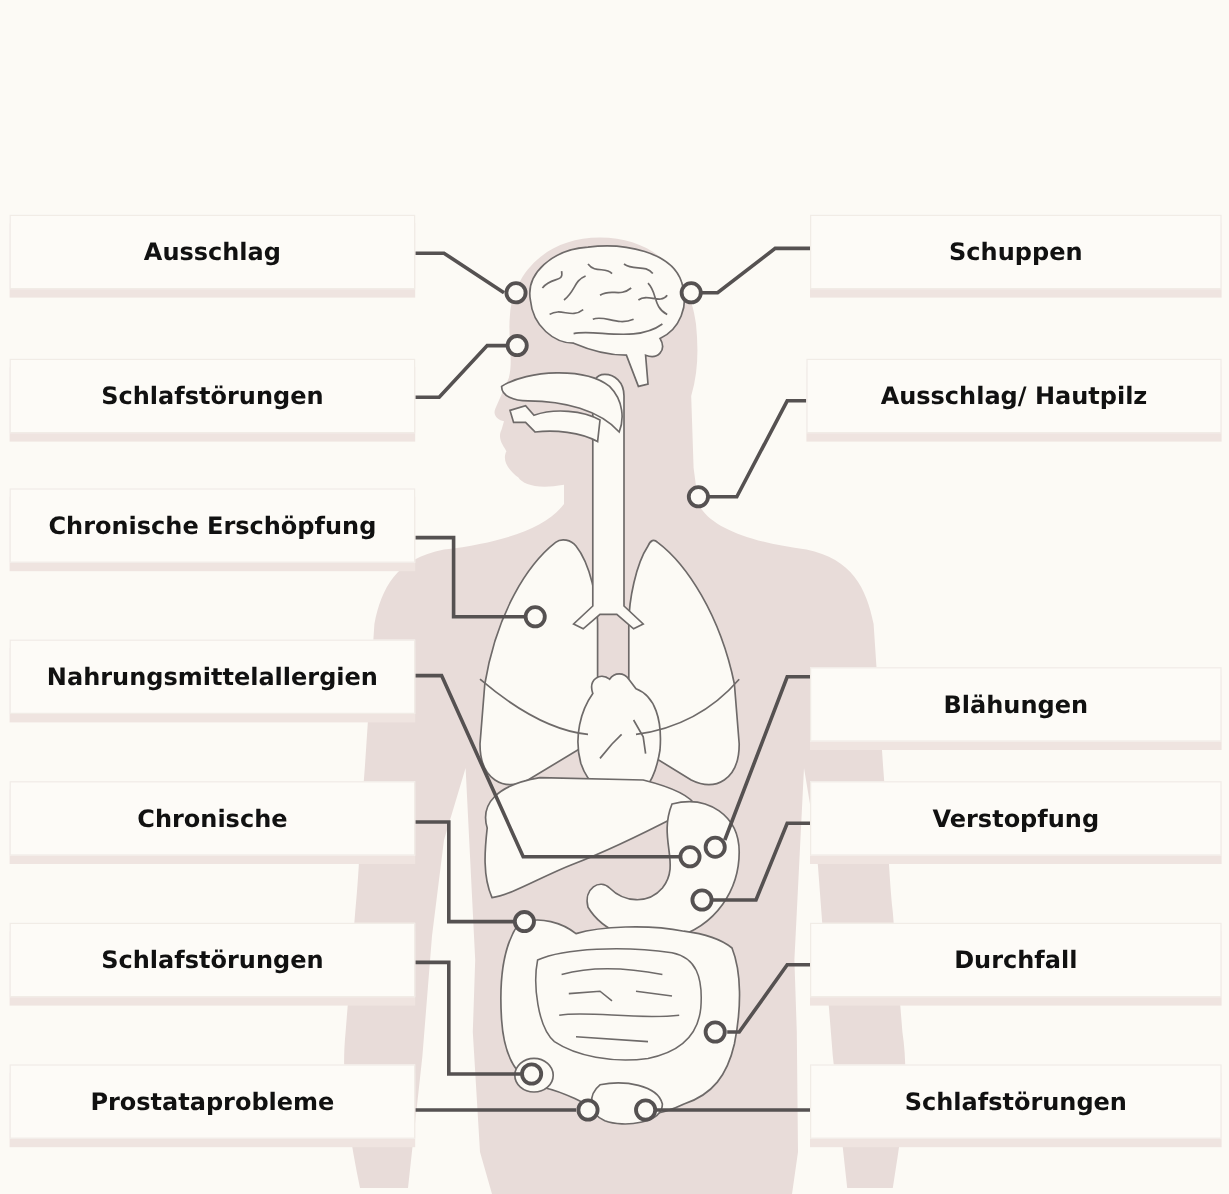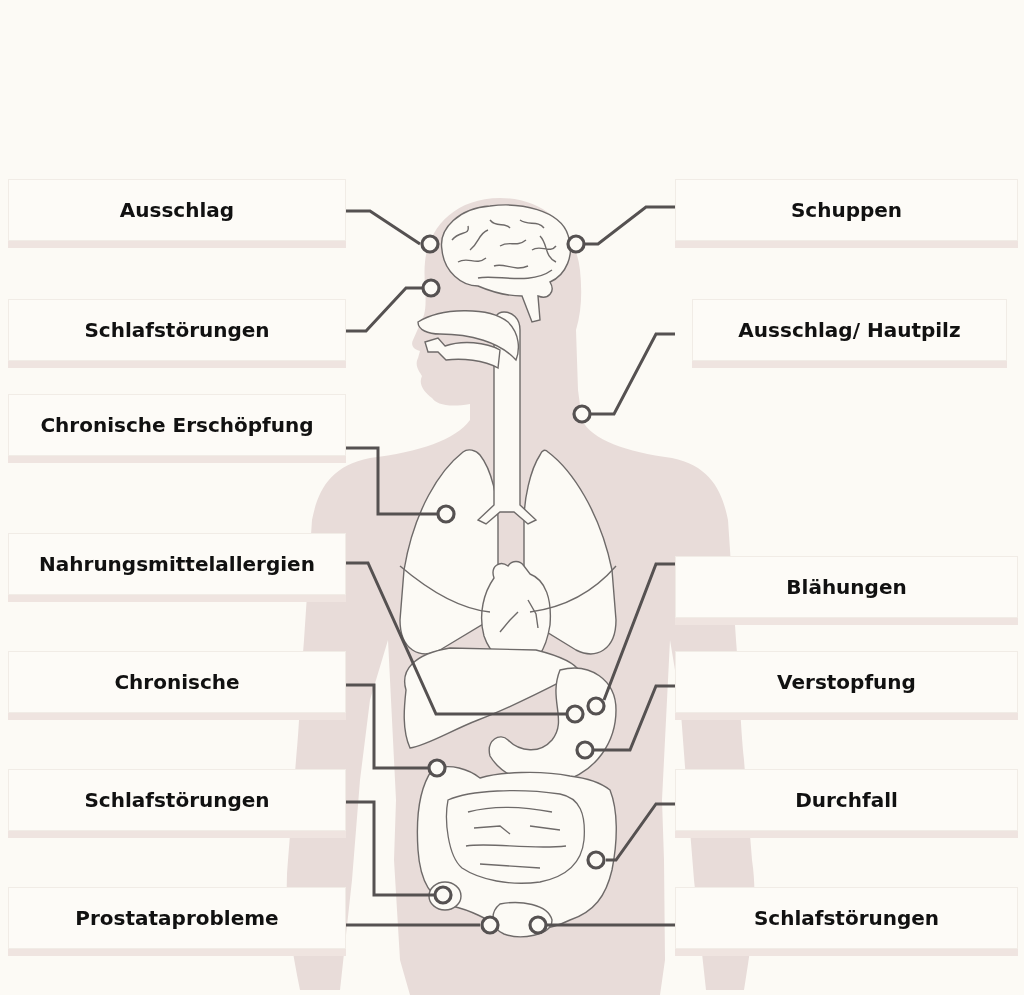--- a/index.html
+++ b/index.html
@@ -99,24 +99,24 @@
     <circle cx="582" cy="414" r="8"></circle>
     <circle cx="596" cy="706" r="8"></circle>
     <circle cx="585" cy="750" r="8"></circle>
     <circle cx="596" cy="860" r="8"></circle>
     <circle cx="538" cy="925" r="8"></circle>
   </g>
 </svg>
 
 <div class="box l" style="top:179px">Ausschlag</div>
 <div class="box l" style="top:299px">Schlafstörungen</div>
-<div class="box l" style="top:394px">Chronische Erschöpfung</div>
+<div class="box l" style="top:407px">Chronische Erschöpfung</div>
 <div class="box l" style="top:533px">Nahrungsmittelallergien</div>
 <div class="box l" style="top:651px">Chronische</div>
 <div class="box l" style="top:769px">Schlafstörungen</div>
 <div class="box l" style="top:887px">Prostataprobleme</div>
 
 <div class="box r" style="top:179px">Schuppen</div>
-<div class="box r" style="top:299px;left:692px;width:315px">Ausschlag/ Hautpilz</div>
+<div class="box r" style="top:299px;left:672px;width:346px">Ausschlag/ Hautpilz</div>
 <div class="box r" style="top:556px">Blähungen</div>
 <div class="box r" style="top:651px">Verstopfung</div>
 <div class="box r" style="top:769px">Durchfall</div>
 <div class="box r" style="top:887px">Schlafstörungen</div>
 
 </body></html>

